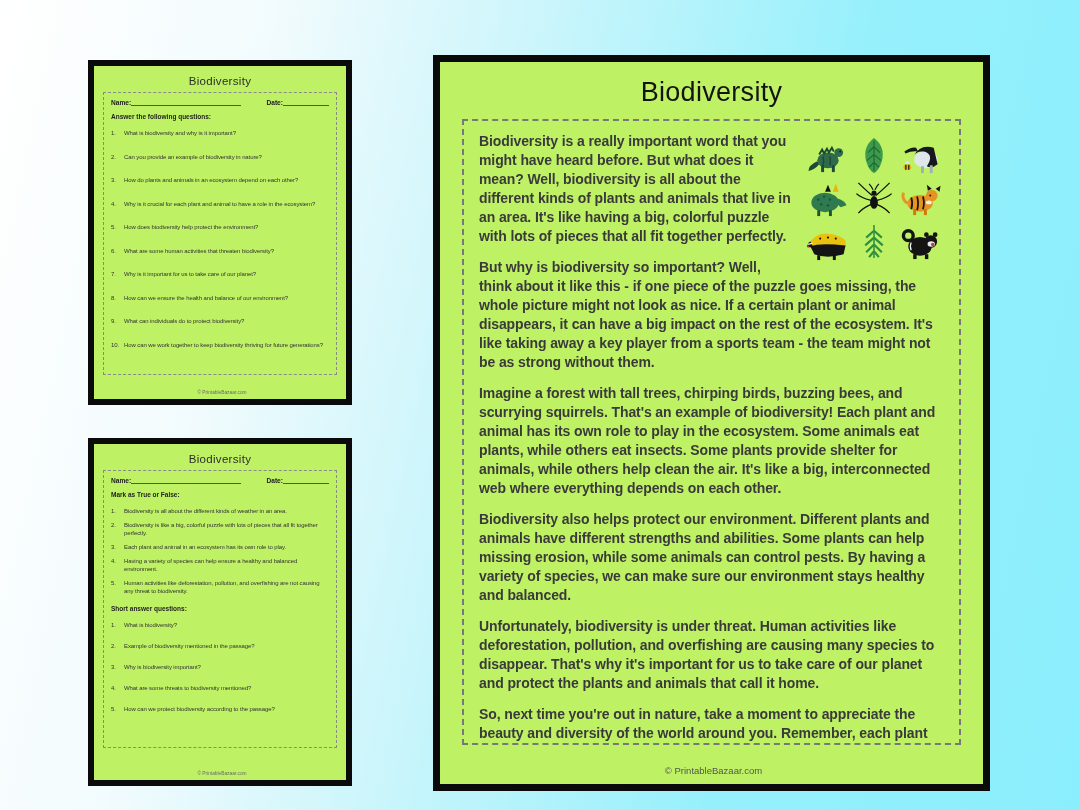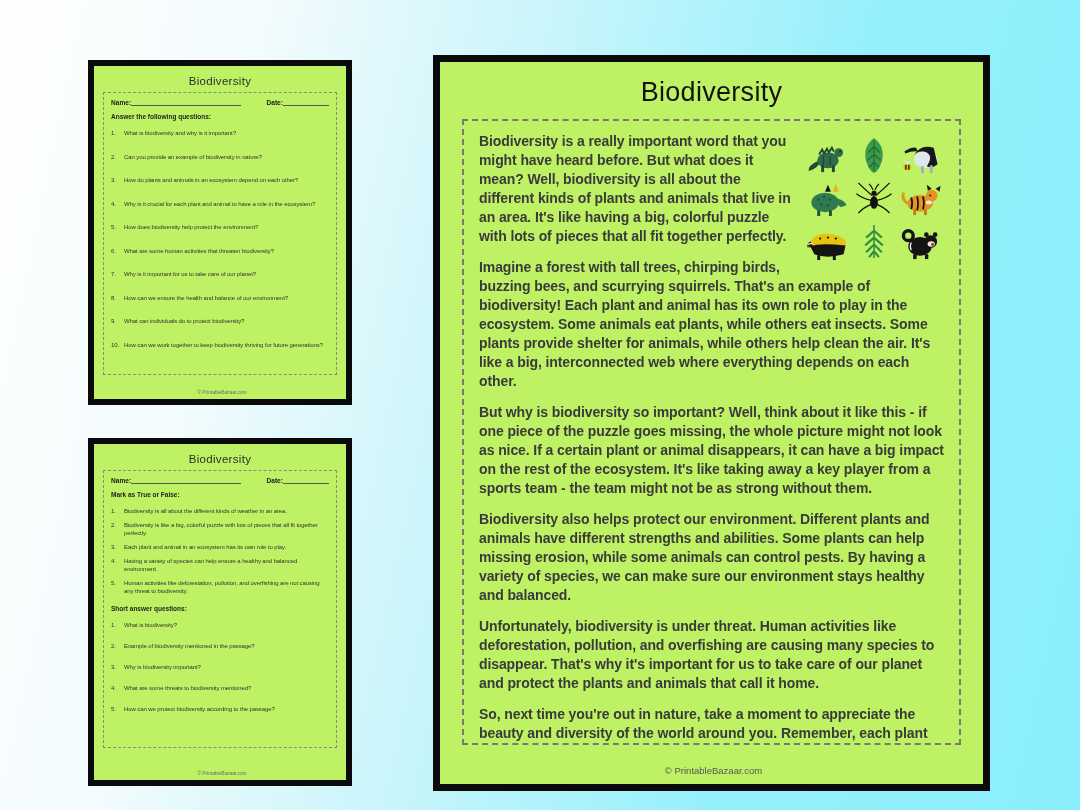--- a/index.html
+++ b/index.html
@@ -261,20 +261,20 @@
             <circle cx="36.5" cy="14" r="2.4" fill="#141414"></circle>
             <ellipse cx="32.5" cy="23.5" rx="3.8" ry="2.8" fill="#e9e9e9"></ellipse>
             <circle cx="34" cy="24" r="1.7" fill="#c0392b"></circle>
             <path d="M12 22 q-2 4 0 8" stroke="#f3f3f3" stroke-width="1.2" fill="none"></path>
             <rect x="14" y="34" width="3.5" height="5" fill="#141414"></rect>
             <rect x="26" y="34" width="3.5" height="5" fill="#141414"></rect>
           </svg>
       </div>
     </figure>
     <p>Biodiversity is a really important word that you might have heard before. But what does it mean? Well, biodiversity is all about the different kinds of plants and animals that live in an area. It's like having a big, colorful puzzle with lots of pieces that all fit together perfectly.</p>
+    <p>But why is biodiversity so important? Well, think about it like this - if one piece of the puzzle goes missing, the whole picture might not look as nice. If a certain plant or animal disappears, it can have a big impact on the rest of the ecosystem. It's like taking away a key player from a sports team - the team might not be as strong without them.</p>
     <p>Imagine a forest with tall trees, chirping birds, buzzing bees, and scurrying squirrels. That's an example of biodiversity! Each plant and animal has its own role to play in the ecosystem. Some animals eat plants, while others eat insects. Some plants provide shelter for animals, while others help clean the air. It's like a big, interconnected web where everything depends on each other.</p>
-    <p>But why is biodiversity so important? Well, think about it like this - if one piece of the puzzle goes missing, the whole picture might not look as nice. If a certain plant or animal disappears, it can have a big impact on the rest of the ecosystem. It's like taking away a key player from a sports team - the team might not be as strong without them.</p>
     <p>Biodiversity also helps protect our environment. Different plants and animals have different strengths and abilities. Some plants can help missing erosion, while some animals can control pests. By having a variety of species, we can make sure our environment stays healthy and balanced.</p>
     <p>Unfortunately, biodiversity is under threat. Human activities like deforestation, pollution, and overfishing are causing many species to disappear. That's why it's important for us to take care of our planet and protect the plants and animals that call it home.</p>
     <p>So, next time you're out in nature, take a moment to appreciate the beauty and diversity of the world around you. Remember, each plant and animal is special and important in its own way. Let's work together to protect our planet and keep biodiversity thriving for generations to come.</p>
   </div>
   <div class="pfoot">© PrintableBazaar.com</div>
 </section>
 
 </body></html>

